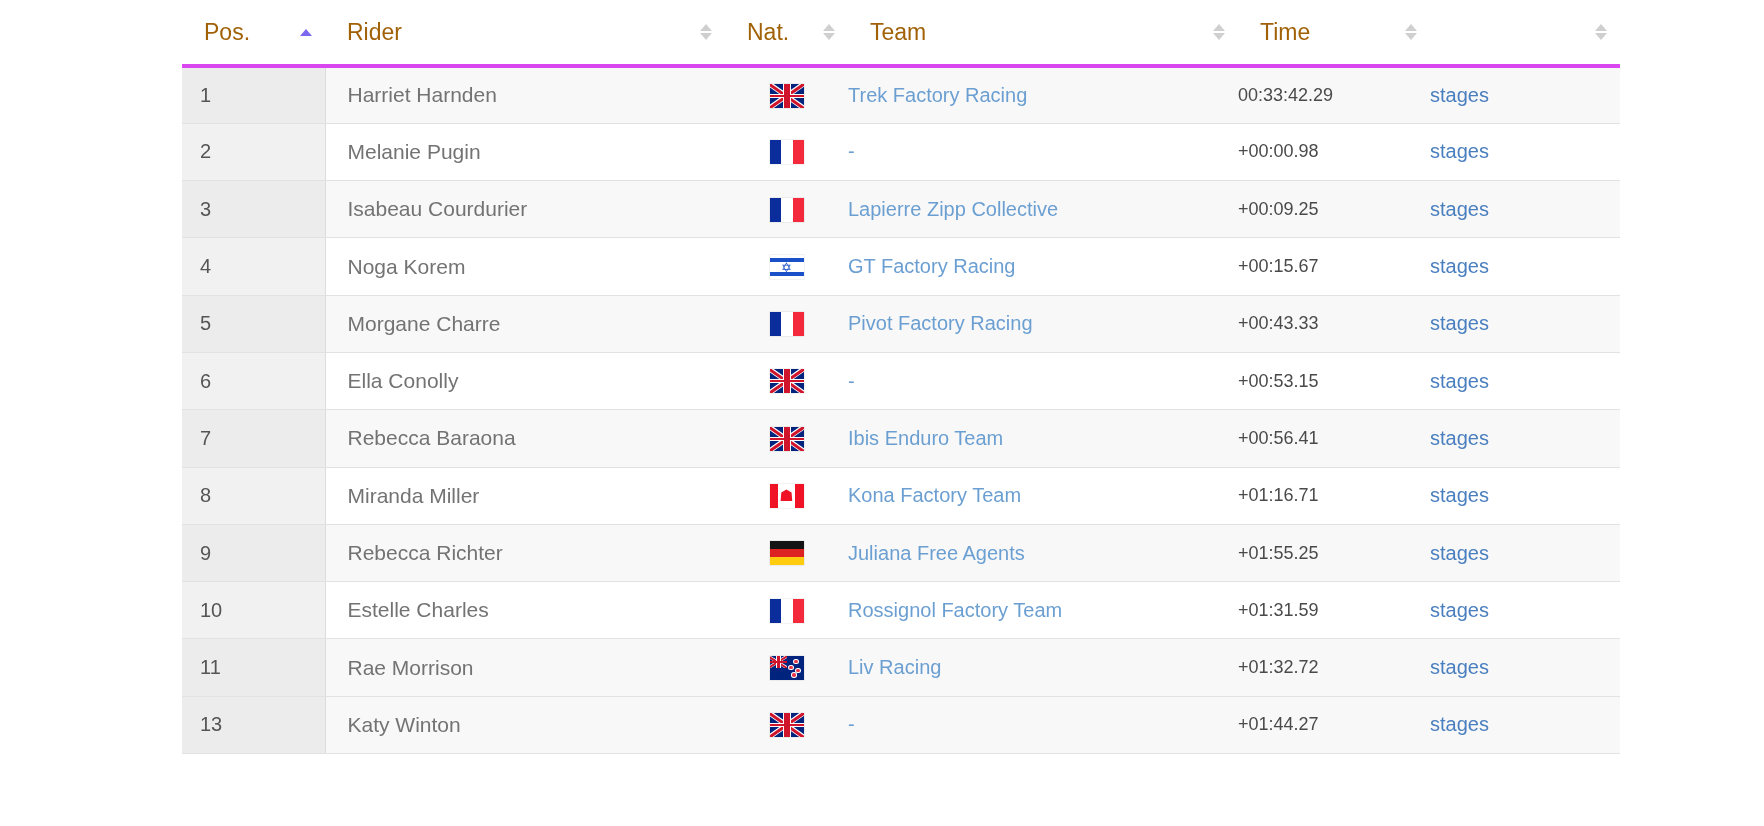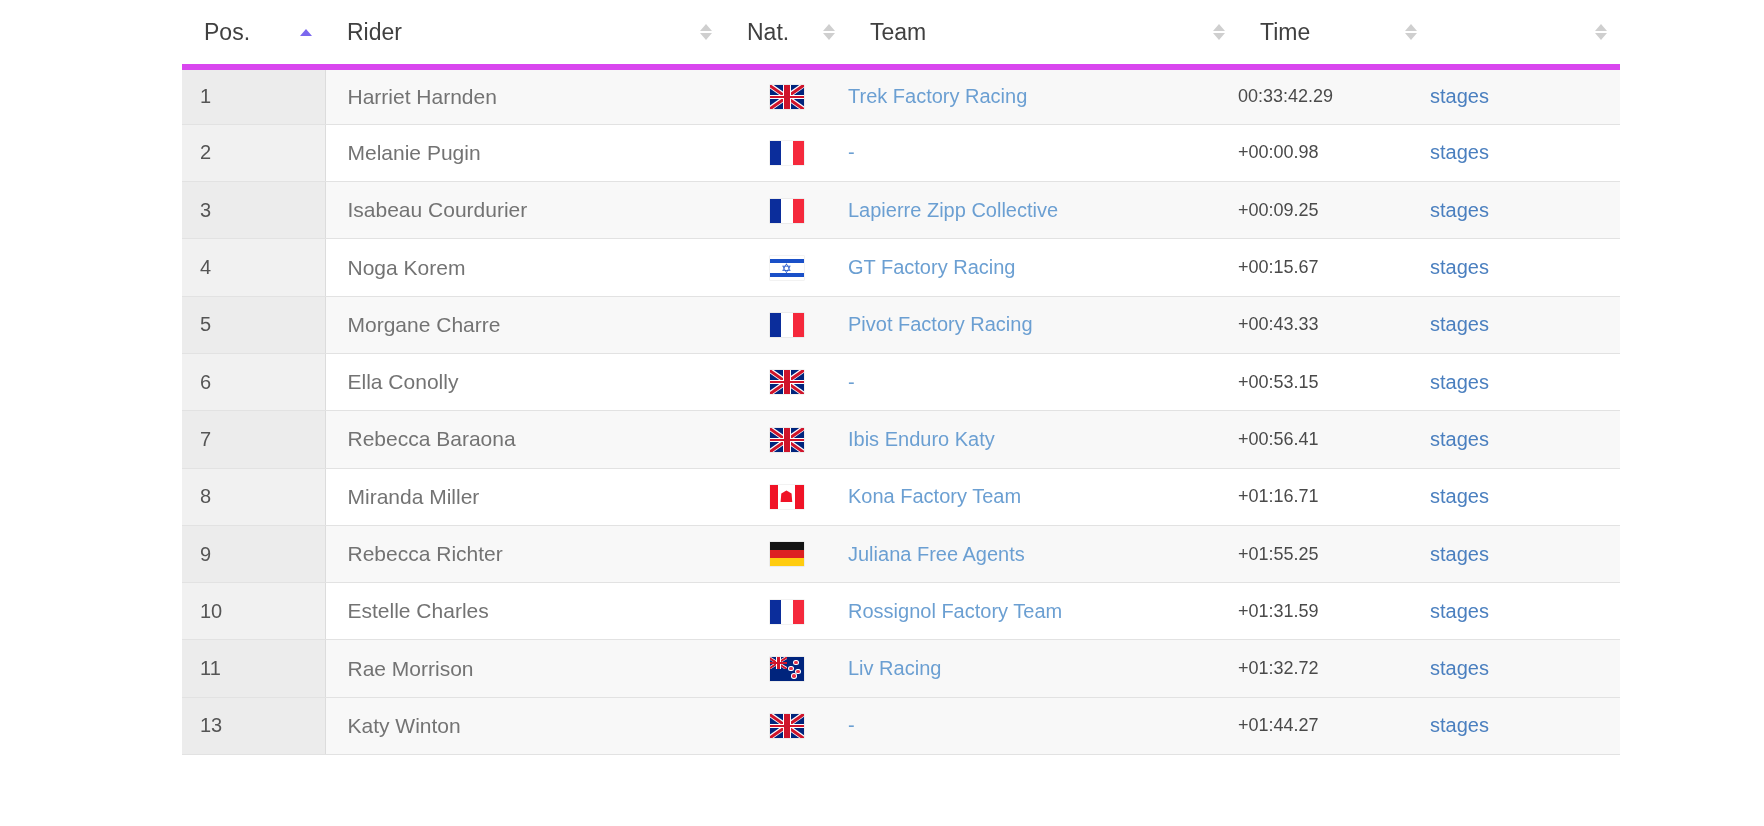--- a/index.html
+++ b/index.html
@@ -23,25 +23,25 @@
   }
   table.results {
     width: 1438px;
     border-collapse: collapse;
     table-layout: fixed;
   }
   
   thead tr { height: 66px; }
   thead th {
     background: #ffffff;
-    border-bottom: 6px solid #d946ef;
+    border-bottom: 4px solid #d946ef;
     padding: 0;
     vertical-align: middle;
     font-weight: normal;
-    color: #404040;
+    color: #a16207;
     font-size: 23px;
     text-align: center;
   }
   .th-inner {
     display: flex;
     align-items: center;
     justify-content: space-between;
     padding: 0 12px 0 22px;
     height: 64px;
     white-space: nowrap;
@@ -349,21 +349,21 @@
             <td class="rider"><a class="rider" href="#">Ella Conolly</a></td>
             <td class="nat"><span class="flag gb"><span class="d1"></span><span class="d2"></span><span class="r1"></span><span class="r2"></span><span class="ov"></span><span class="ov2"></span></span></td>
             <td class="team"><span class="dash">-</span></td>
             <td class="time">+00:53.15</td>
             <td class="act"><a class="stages" href="#">stages</a></td>
           </tr>
           <tr class="odd">
             <td class="pos">7</td>
             <td class="rider"><a class="rider" href="#">Rebecca Baraona</a></td>
             <td class="nat"><span class="flag gb"><span class="d1"></span><span class="d2"></span><span class="r1"></span><span class="r2"></span><span class="ov"></span><span class="ov2"></span></span></td>
-            <td class="team"><a class="team" href="#">Ibis Enduro Katy</a></td>
+            <td class="team"><a class="team" href="#">Ibis Enduro Team</a></td>
             <td class="time">+00:56.41</td>
             <td class="act"><a class="stages" href="#">stages</a></td>
           </tr>
           <tr class="even">
             <td class="pos">8</td>
             <td class="rider"><a class="rider" href="#">Miranda Miller</a></td>
             <td class="nat"><span class="flag ca"><span class="bar-l"></span><span class="bar-r"></span><span class="leaf">☗</span></span></td>
             <td class="team"><a class="team" href="#">Kona Factory Team</a></td>
             <td class="time">+01:16.71</td>
             <td class="act"><a class="stages" href="#">stages</a></td>

